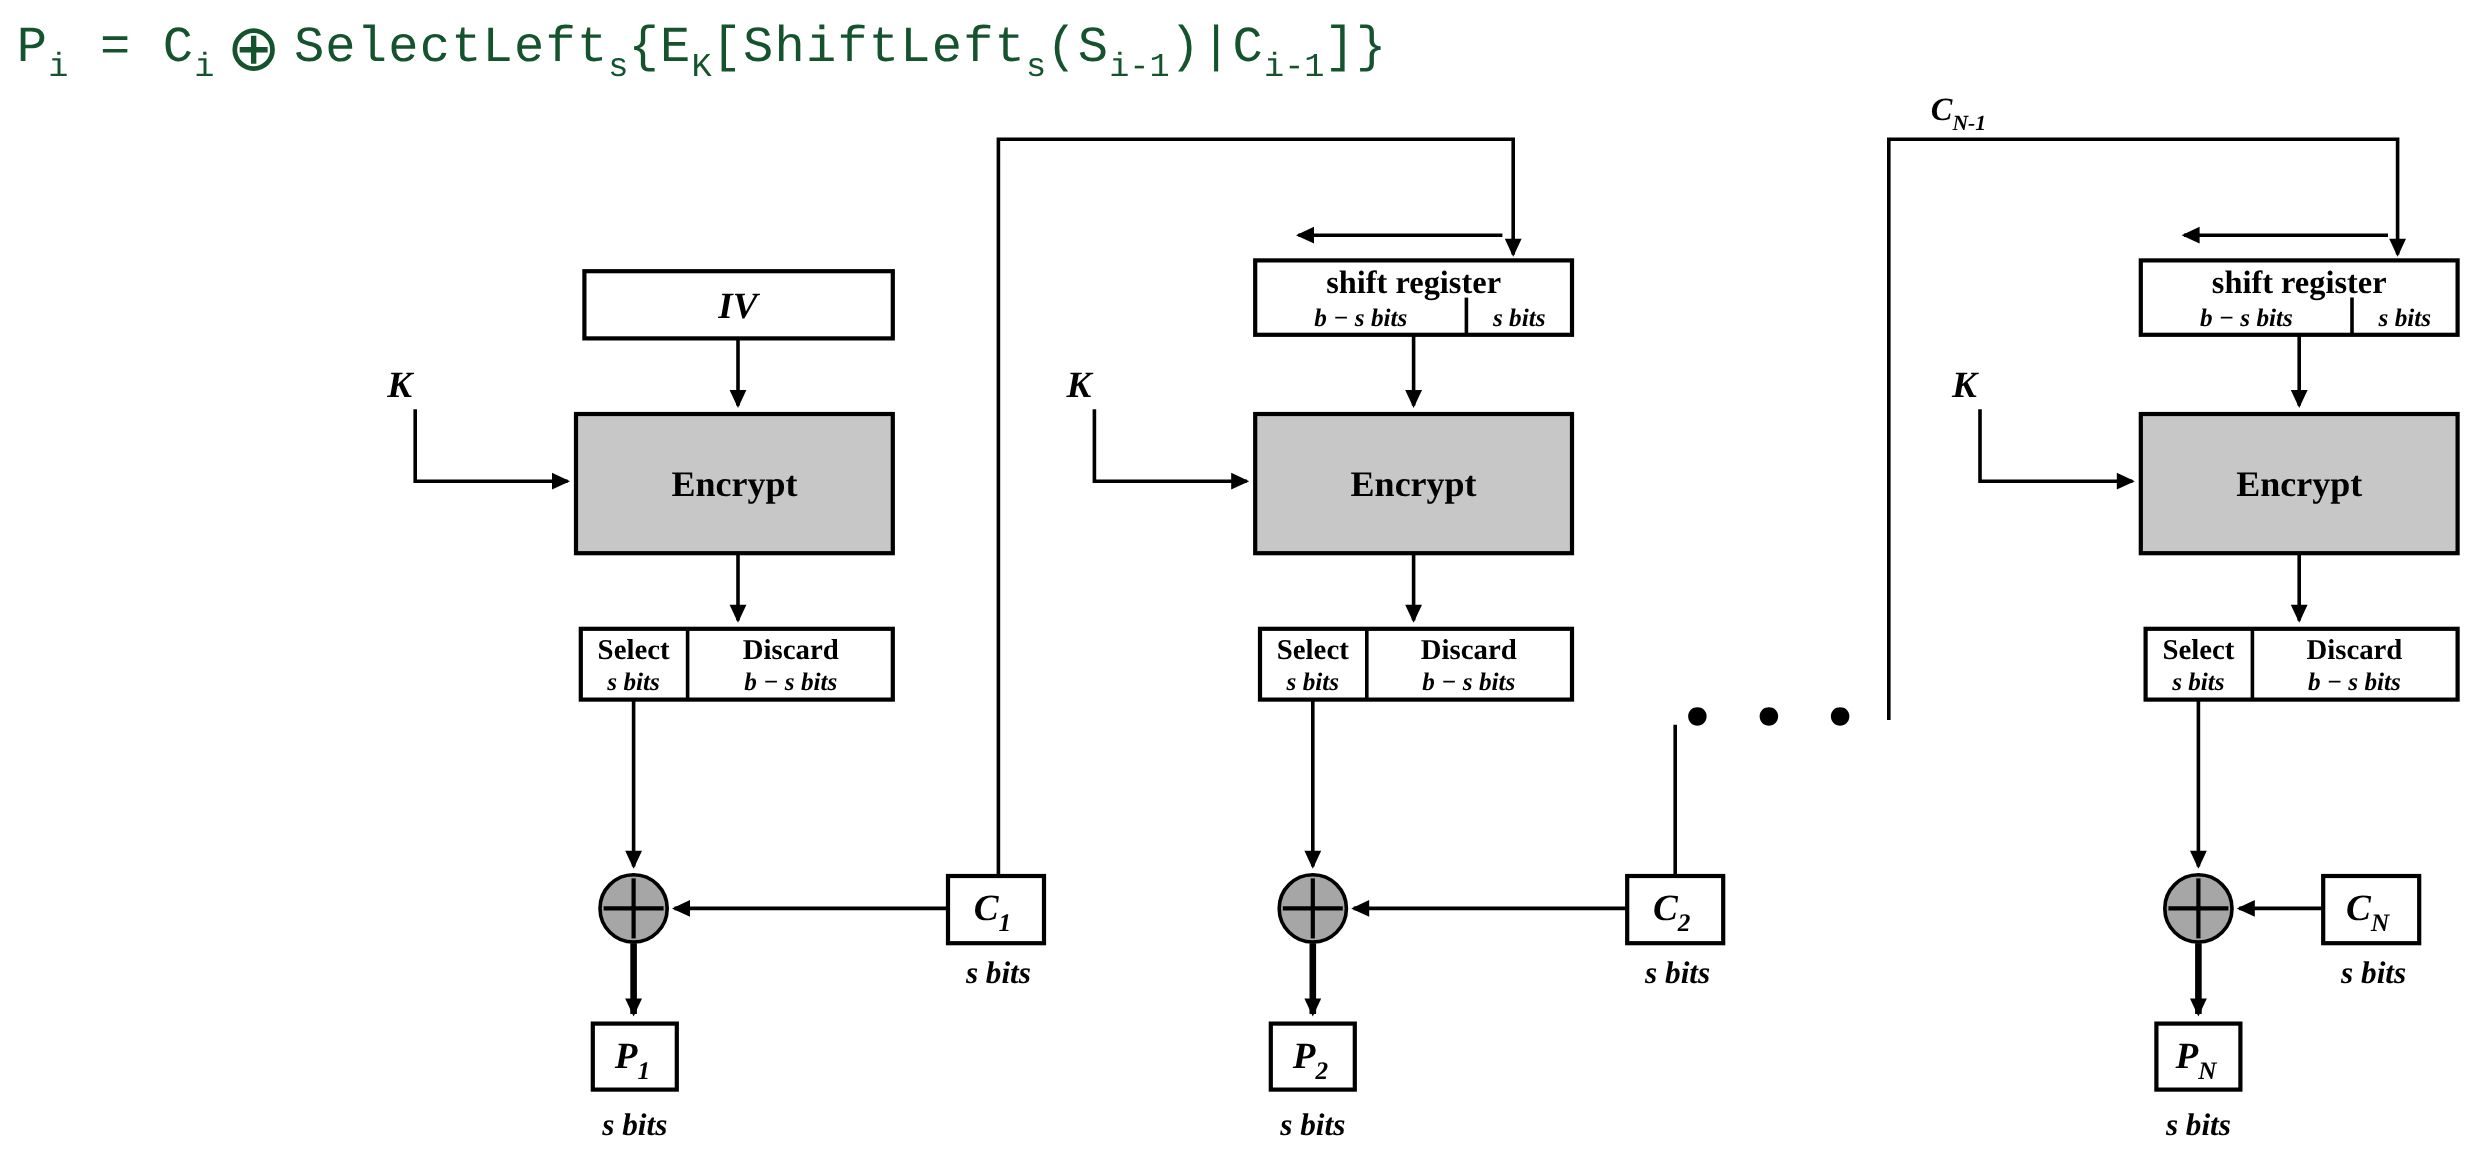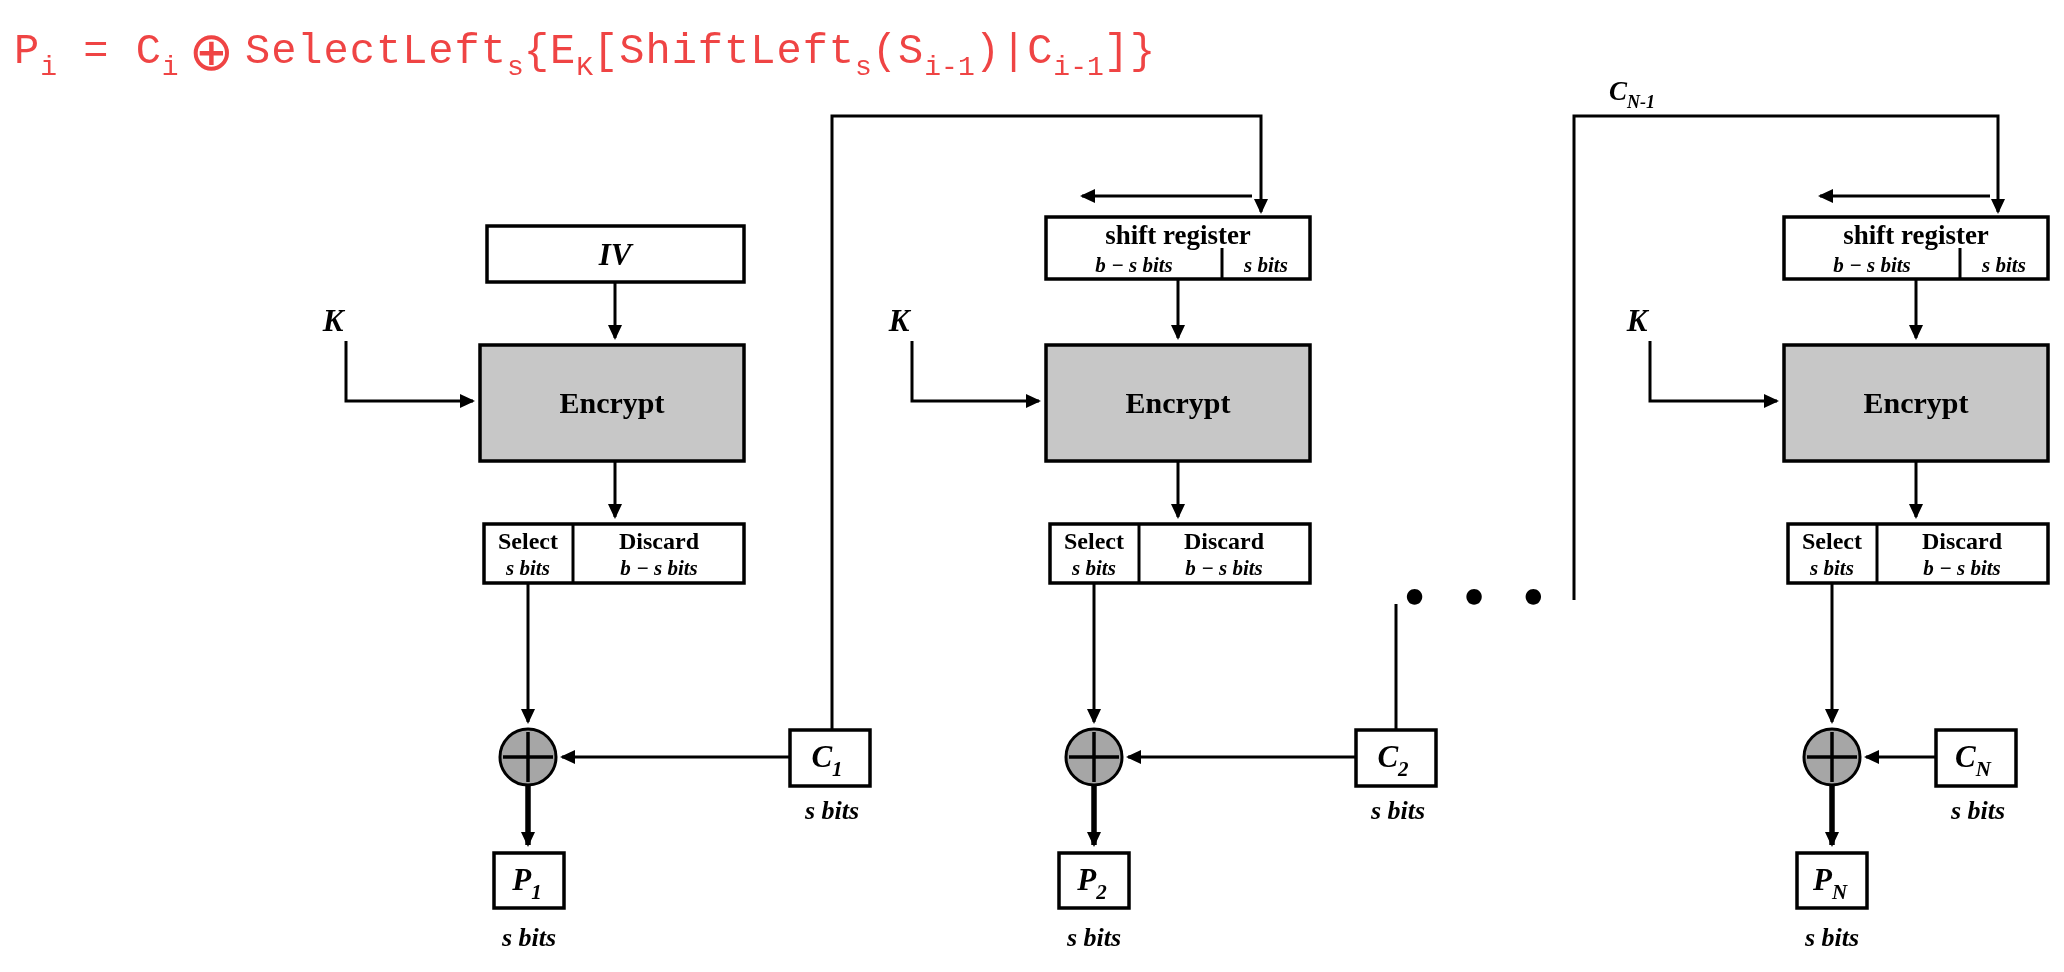--- a/index.html
+++ b/index.html
@@ -6,23 +6,23 @@
   body {
     width: 2064px; height: 972px;
     background: var(--background, #ffffff);
     font-family: "Liberation Serif", serif;
     position: relative; overflow: hidden;
   }
   .canvas { position: absolute; left: 0; top: 0; width: 2064px; height: 972px; }
 
   
   .formula {
-    position: absolute; left: 14px; top: 20px;
+    position: absolute; left: 14px; top: 8px;
     font-family: "Liberation Mono", monospace;
-    font-size: 42px; color: #ef4444; white-space: nowrap;
+    font-size: 42px; color: #14532d; white-space: nowrap;
     letter-spacing: 1px;
     text-align: center;
   }
   .formula .sub { font-size: 28px; vertical-align: -12px; letter-spacing: 0; }
   .formula .oplus {
     font-family: "DejaVu Sans", sans-serif;
     font-size: 54px; vertical-align: -7px; margin: 0 10px; font-weight: normal;
   }
 
   

